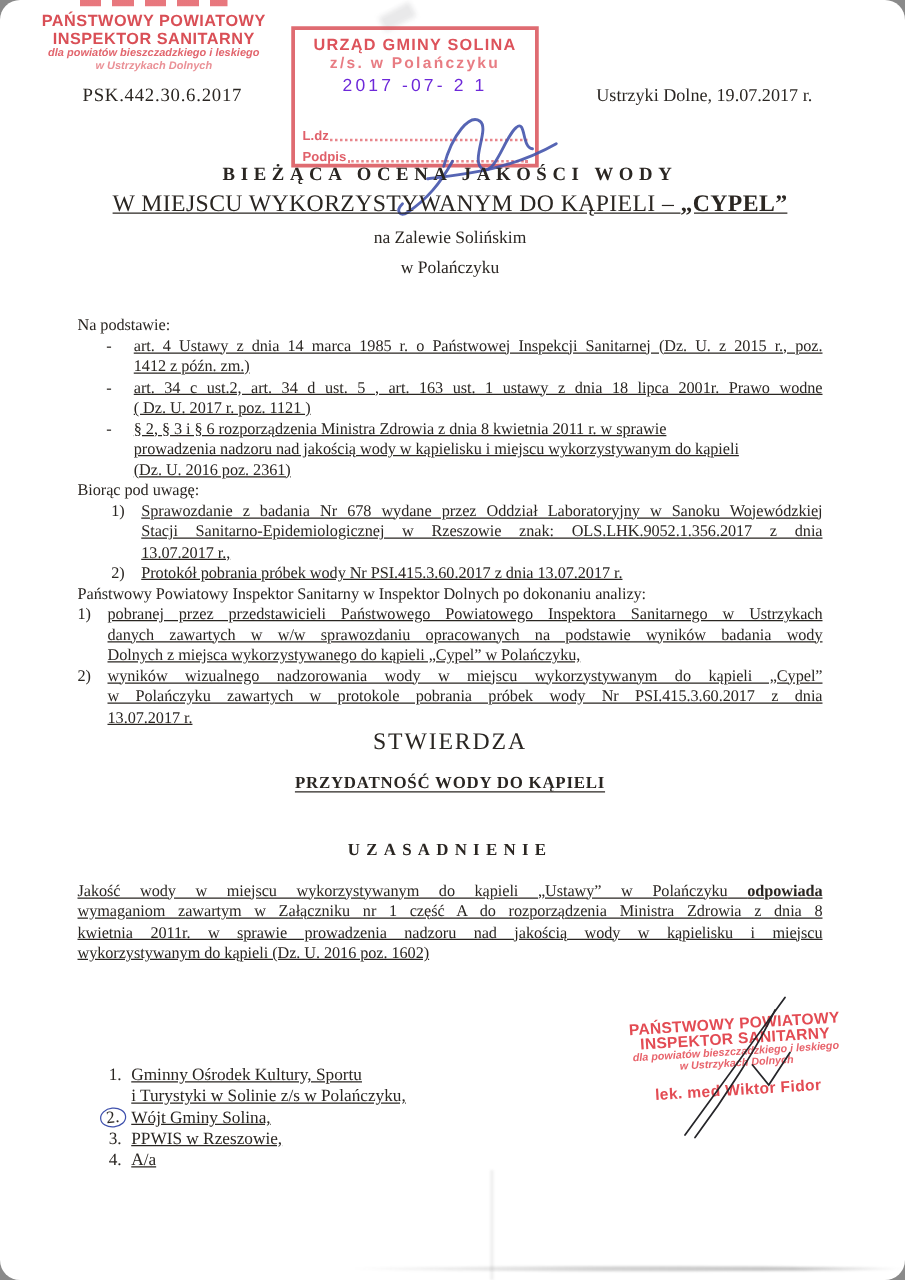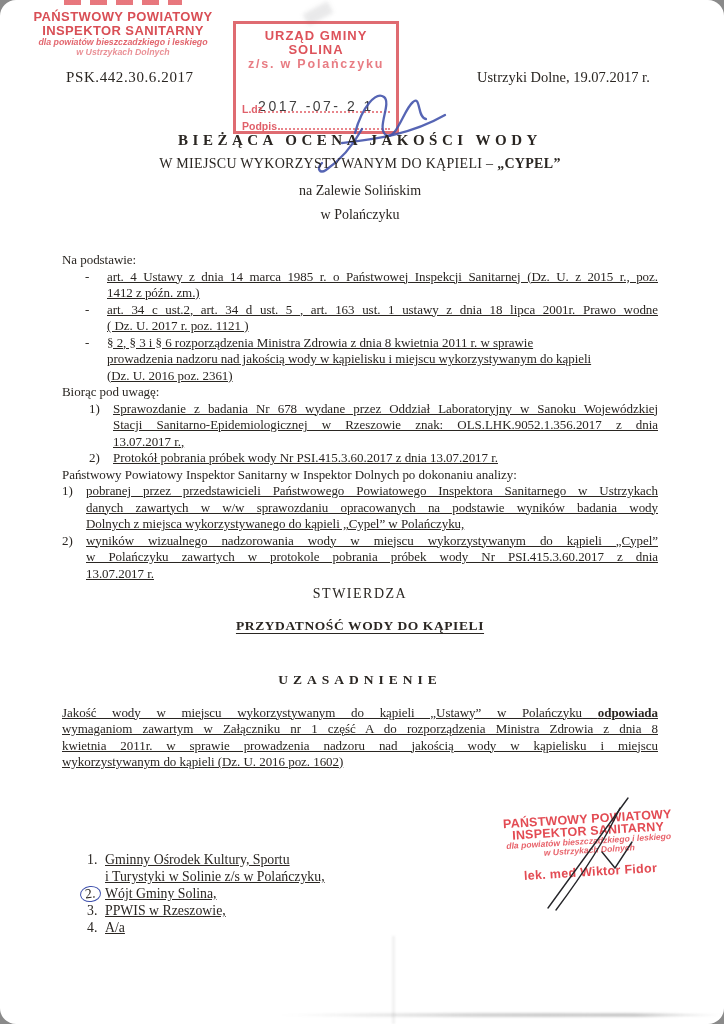--- a/index.html
+++ b/index.html
@@ -20,57 +20,57 @@
   .insp-stamp .l1,.insp-stamp .l2{font-family:"Liberation Sans","DejaVu Sans",sans-serif;
     font-weight:bold;font-size:13px;line-height:14px;letter-spacing:.4px;}
   .insp-stamp .l3,.insp-stamp .l4{font-family:"Liberation Sans","DejaVu Sans",sans-serif;
     font-style:italic;font-weight:bold;font-size:8.8px;line-height:9.5px;color:#e2666e;}
   .insp-stamp .l4{opacity:.72;}
 
   .ref{position:absolute;left:66px;top:69px;font-size:15px;letter-spacing:.6px;}
   .place-date{position:absolute;left:477px;top:69px;font-size:14.5px;}
 
   
-  .office-stamp{position:absolute;left:233px;top:21px;width:166px;height:113px;box-sizing:border-box;
+  .office-stamp{position:absolute;left:233px;top:21px;width:198px;height:113px;box-sizing:border-box;
     border:3px solid rgba(216,74,82,.82);}
   .office-stamp .os-l1{margin-top:5px;text-align:center;font-family:"Liberation Sans","DejaVu Sans",sans-serif;
     font-weight:bold;font-size:13px;letter-spacing:1px;color:#dd535b;line-height:14px;}
   .office-stamp .os-l2{text-align:center;font-family:"Liberation Sans","DejaVu Sans",sans-serif;
     font-weight:bold;font-size:12.5px;letter-spacing:1.8px;color:#e4666e;opacity:.85;line-height:14px;}
-  .office-stamp .os-date{margin-top:28px;text-align:center;font-family:"Liberation Sans","DejaVu Sans",sans-serif;
-    font-size:14px;letter-spacing:2.5px;color:#404040;line-height:15px;}
+  .office-stamp .os-date{margin-top:4px;text-align:center;font-family:"Liberation Sans","DejaVu Sans",sans-serif;
+    font-size:14px;letter-spacing:2.5px;color:#6d28d9;line-height:15px;}
   .os-row{position:absolute;left:6px;right:5px;display:flex;align-items:flex-end;
     font-family:"Liberation Sans","DejaVu Sans",sans-serif;font-weight:bold;font-size:10.5px;color:#e0606a;}
   .os-ldz{top:79px;} .os-podpis{top:96px;}
   .dotline{flex:1;border-bottom:2px dotted #e8858b;margin:0 1px 2px 1px;}
 
   .scribble{position:absolute;left:300px;top:85px;width:170px;height:95px;}
   .scribble path{fill:none;stroke:#4454ac;stroke-width:2.3;stroke-linecap:round;opacity:.9;}
 
   
   .title{position:absolute;left:62px;top:133px;width:596px;text-align:center;}
   .title .t1{font-weight:bold;font-size:15px;letter-spacing:4.5px;line-height:15px;}
-  .title .t2{margin-top:8px;font-size:14px;letter-spacing:.3px;line-height:15px;}
+  .title .t2{margin-top:8px;font-size:19px;letter-spacing:.3px;line-height:15px;text-decoration:underline;}
   .title .t3{margin-top:13px;font-size:14px;line-height:14px;}
   .title .t4{margin-top:10px;font-size:14px;line-height:14px;}
 
   
   .flow{position:absolute;left:62px;top:252px;width:596px;font-size:13px;line-height:16.5px;letter-spacing:-.05px;}
   .li{display:flex;}
   .mk{flex:0 0 auto;box-sizing:border-box;}
   .mk-b{width:45px;padding-left:23px;}
   .mk-c{width:51px;padding-left:27px;}
   .mk-a{width:24px;padding-left:0;}
   .lines{flex:1 1 auto;min-width:0;}
   .jline{text-align:justify;text-align-last:justify;text-decoration:underline;}
   .jline:last-child{text-align-last:left;}
   .ragged .jline{text-align-last:left;}
   .plain .jline{text-align:right;text-align-last:left;}
 
-  .h-stw{margin-top:4px;text-align:center;font-size:14px;letter-spacing:1.5px;}
+  .h-stw{margin-top:4px;text-align:center;font-size:19px;letter-spacing:1.5px;}
   .h-res{margin-top:15px;text-align:center;}
   .h-res span{font-weight:bold;font-size:13.5px;letter-spacing:.6px;text-decoration:underline;
     text-decoration-thickness:1.3px;text-underline-offset:3px;}
   .h-uza{margin-top:38px;text-align:center;font-weight:bold;font-size:13.5px;letter-spacing:5px;}
   .para{margin-top:16px;}
 
   
   .sig-stamp{position:absolute;left:498px;top:813px;width:182px;text-align:center;color:#e34b53;
     transform:rotate(-3.5deg);}
   .sig-stamp .l1,.sig-stamp .l2{font-family:"Liberation Sans","DejaVu Sans",sans-serif;

